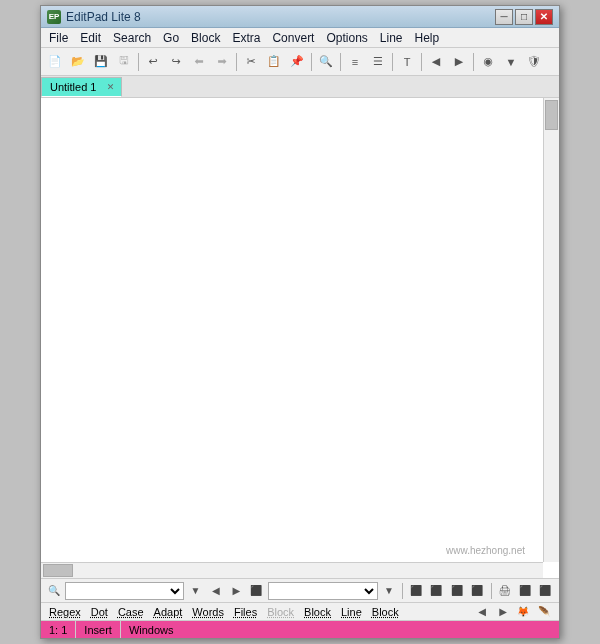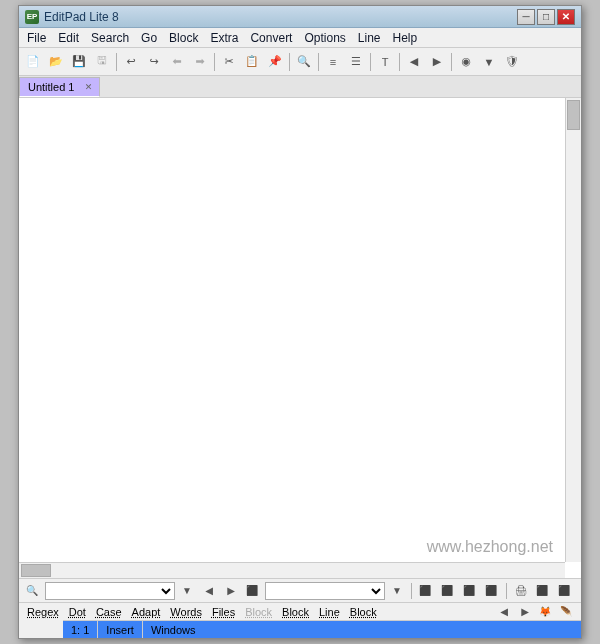--- a/index.html
+++ b/index.html
@@ -8,21 +8,21 @@
       height: 644px;
       background: #c0c0c0;
       font-family: 'Segoe UI', Tahoma, Arial, sans-serif;
       font-size: 12px;
       overflow: hidden;
       display: flex;
       align-items: center;
       justify-content: center;
     }
     .window {
-      width: 564px;
+      width: 520px;
       height: 634px;
       background: #f0f0f0;
       border: 1px solid #888;
       box-shadow: 2px 2px 8px rgba(0,0,0,0.4);
       display: flex;
       flex-direction: column;
     }
     .title-bar {
       height: 22px;
       background: linear-gradient(to bottom, #c8daea, #a8c4d8);
@@ -141,21 +141,21 @@
       border-bottom: none;
       font-size: 11px;
       display: flex;
       align-items: center;
       cursor: pointer;
       position: relative;
       min-width: 80px;
       color: #000;
     }
     .tab.active {
-      background: #c4b5fd;
+      background: #5eead4;
       border-bottom: 1px solid #fff;
       z-index: 1;
     }
     .tab-close {
       position: absolute;
       right: 4px;
       top: 50%;
       transform: translateY(-50%);
       width: 14px;
       height: 14px;
@@ -266,47 +266,46 @@
       color: #000;
       text-decoration: underline;
       text-decoration-style: dotted;
     }
     .regex-separator {
       color: #aaa;
       font-size: 11px;
     }
     .status-bar {
       height: 18px;
-      background: #3b82f6;
+      background: #ec4899;
       border-top: 1px solid #ccc;
       display: flex;
       align-items: flex-start;
       flex-shrink: 0;
-      margin-left: 44px;
     }
     .status-section {
       padding: 0 8px;
       font-size: 11px;
       color: #000;
       border-right: 1px solid #ccc;
       height: 100%;
       display: flex;
       align-items: center;
     }
     .status-section:last-child {
       border-right: none;
     }
     .status-section.wide {
       flex: 1;
     }
     .watermark {
       position: absolute;
       bottom: 22px;
-      right: 28px;
-      font-size: 16px;
+      right: 34px;
+      font-size: 10px;
       color: #aaa;
       pointer-events: none;
     }
   </style>
 </head>
 <body>
 
 <div class="window">
 
   <div class="title-bar">

